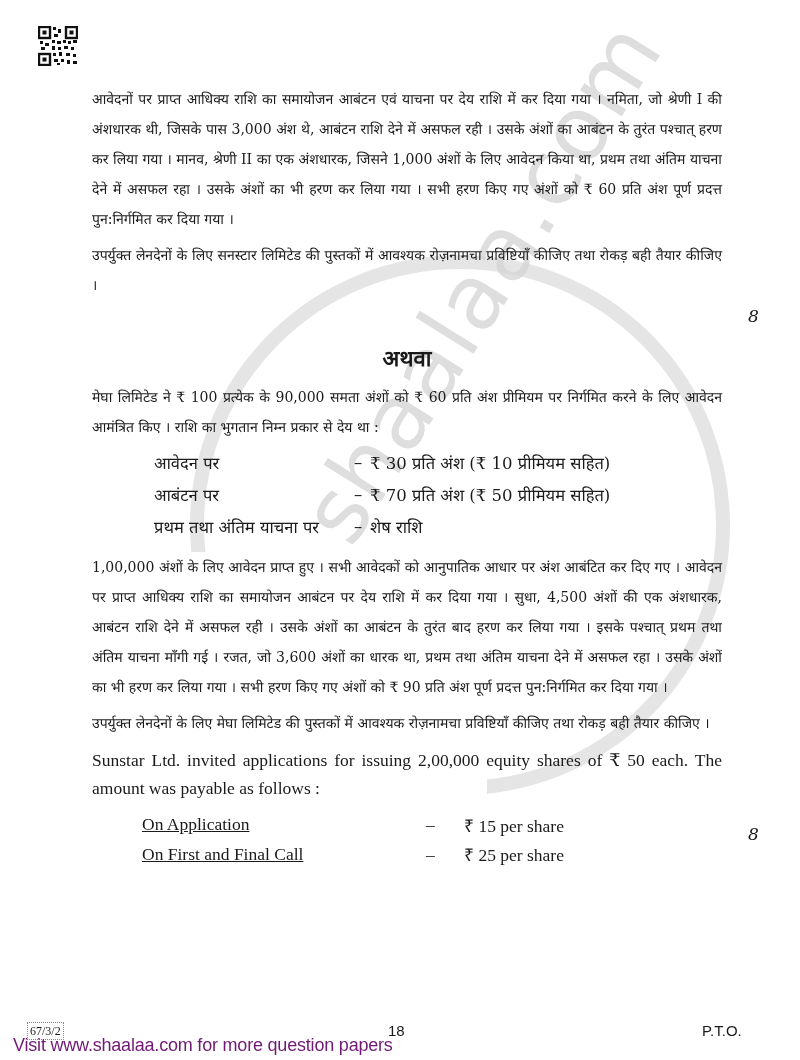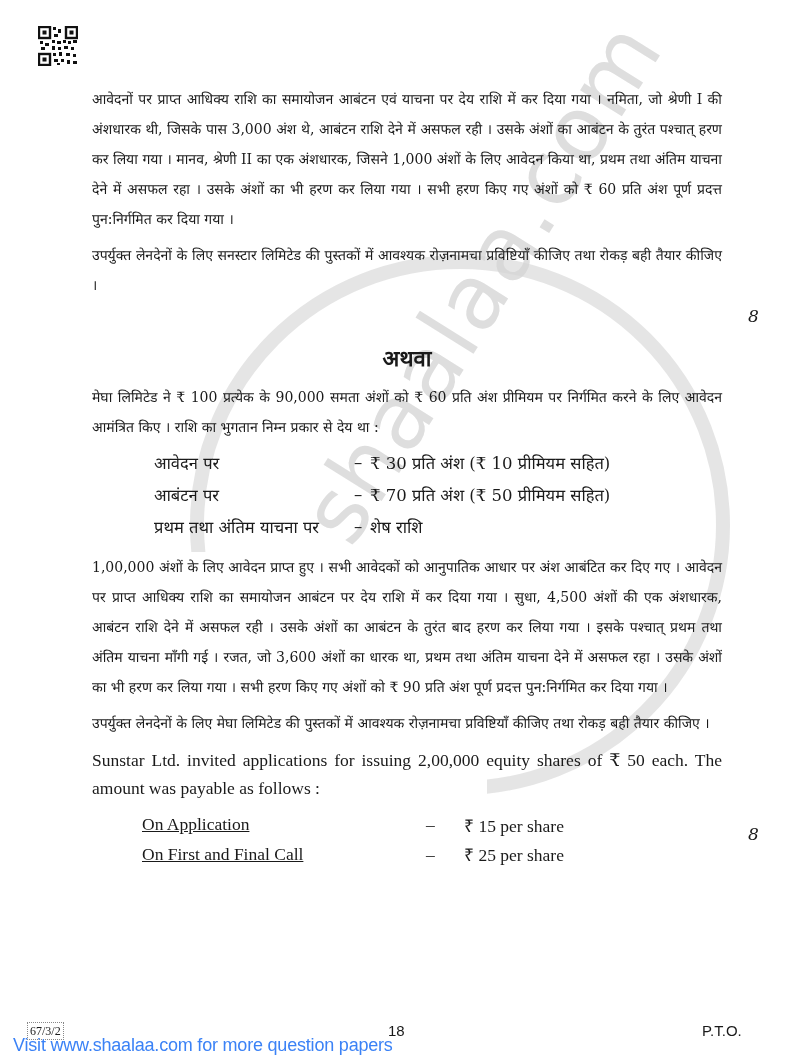--- a/index.html
+++ b/index.html
@@ -23,21 +23,21 @@
   .pay-table td.dash { width:16px; }
   .en { font-family:"Liberation Serif", "DejaVu Serif", serif; font-size:17.5px; line-height:28px; }
   .en-table { margin:8px 0 0 50px; border-collapse:collapse; }
   .en-table td { font-family:"Liberation Serif", serif; font-size:17.5px; height:29.5px; padding:0; }
   .en-table td.lbl { width:284px;text-decoration:underline; }
   .en-table td.dash { width:38px; }
   .footer { position:absolute; left:0; top:1022px; width:800px; height:38px; font-family:"Liberation Sans", sans-serif; }
   .code { position:absolute; left:27px; top:0; font-size:12px; border:1px dotted #888; padding:0 2px; line-height:16px;font-family:Liberation Serif, serif; }
   .pageno { position:absolute; left:388px; top:0; font-size:15px; }
   .pto { position:absolute; left:702px; top:0; font-size:15px; }
-  .visit { position:absolute; left:13px; top:13px; font-size:18px; color:#3b82f6; letter-spacing:-0.2px; }
+  .visit { position:absolute; left:13px; top:13px; font-size:18px; color:#701a75; letter-spacing:-0.2px; }
 </style>
 </head>
 <body>
 
 <svg class="qr" viewBox="0 0 40 40">
   <rect x="0" y="0" width="40" height="40" fill="#fff"></rect>
   <rect x="1" y="1" width="11" height="11" fill="none" stroke="#111" stroke-width="2.4"></rect>
   <rect x="4.5" y="4.5" width="4" height="4" fill="#111"></rect>
   <rect x="28" y="1" width="11" height="11" fill="none" stroke="#111" stroke-width="2.4"></rect>
   <rect x="31.5" y="4.5" width="4" height="4" fill="#111"></rect>

